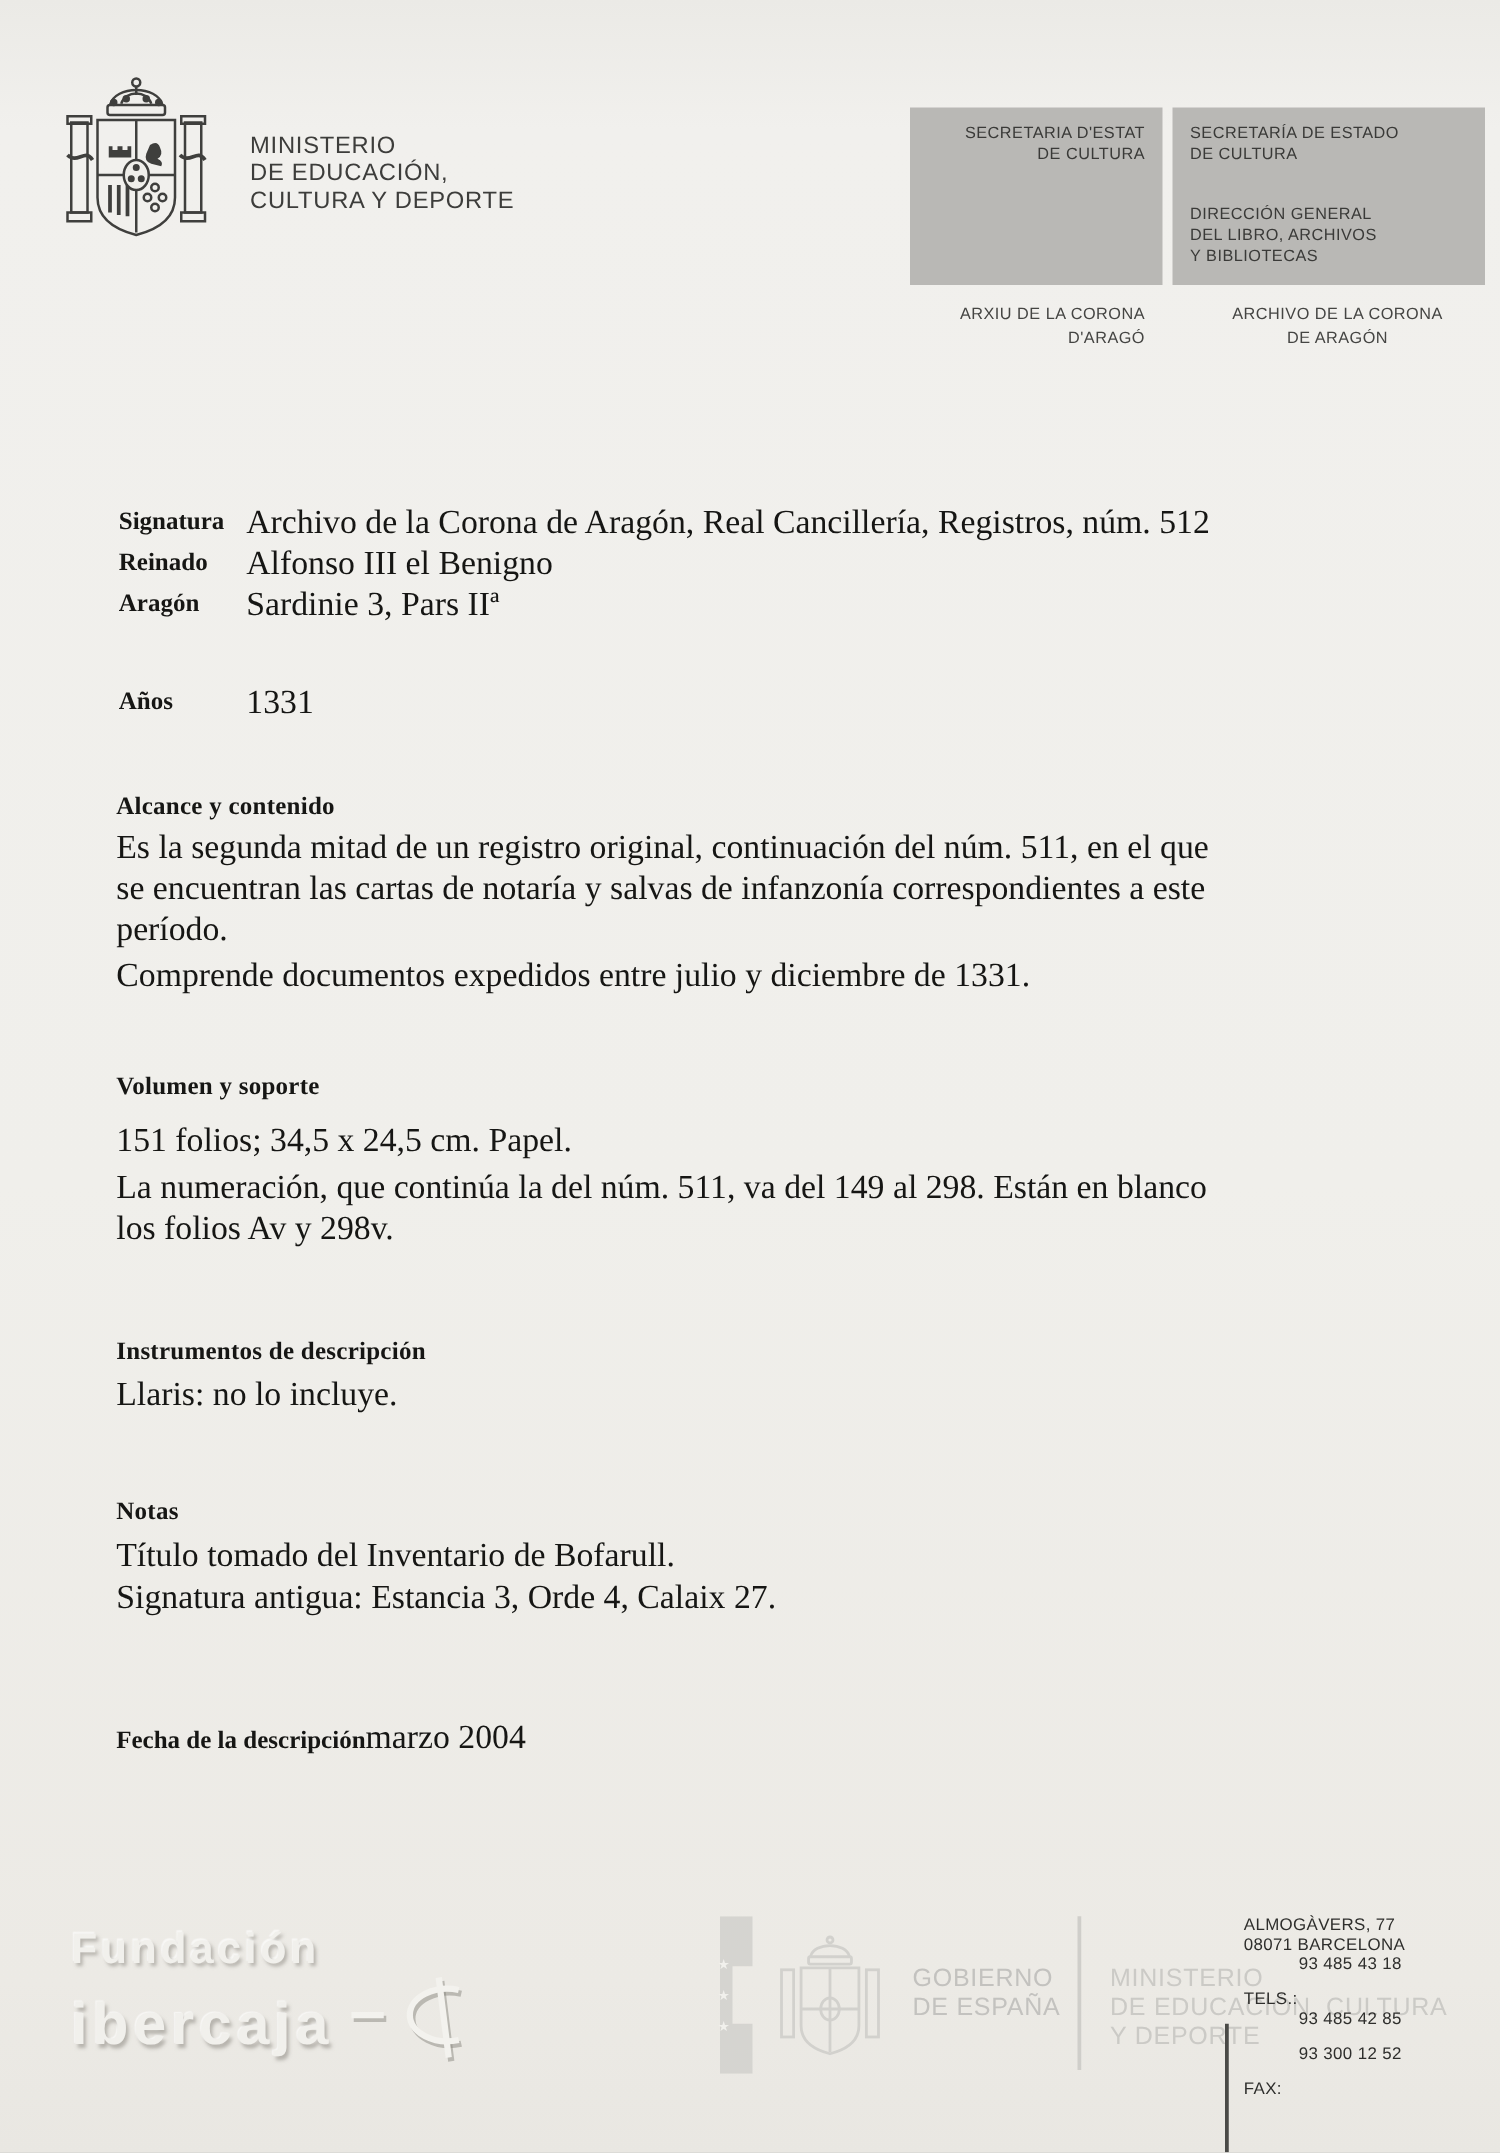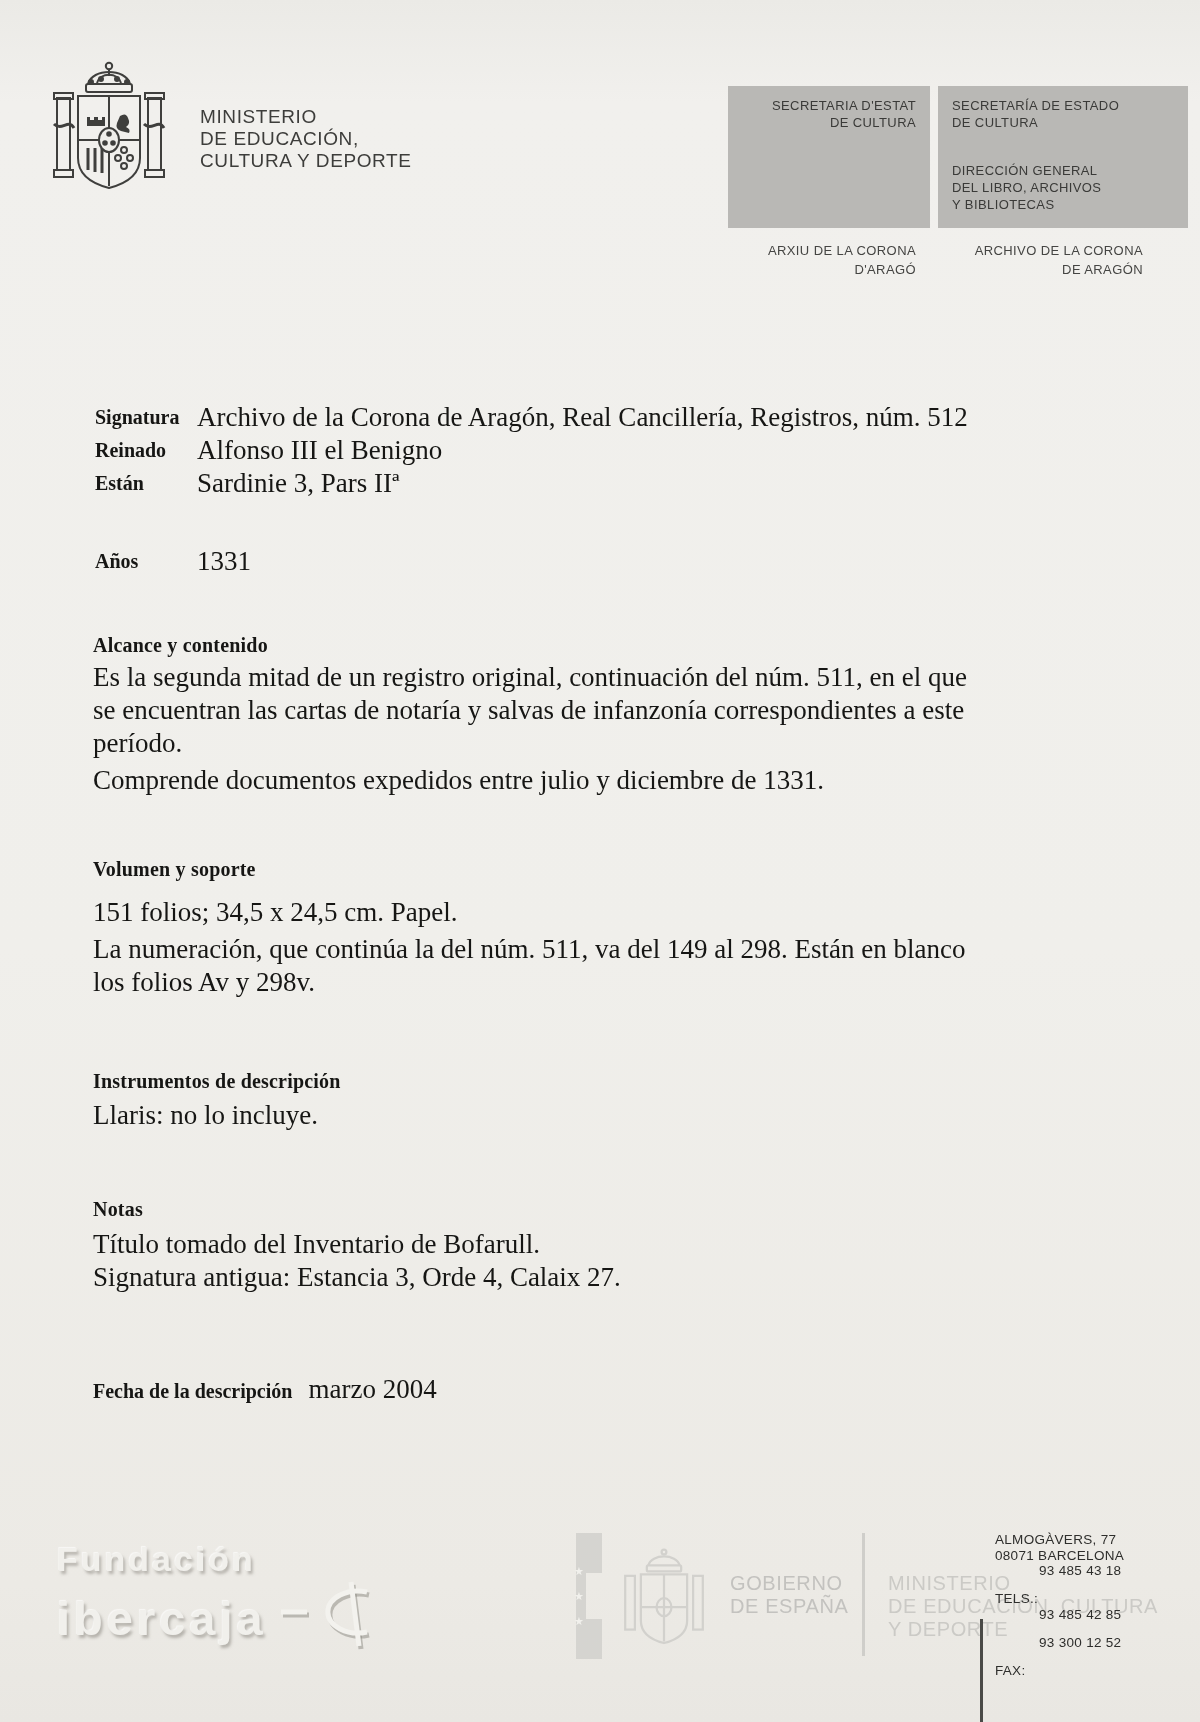--- a/index.html
+++ b/index.html
@@ -20,32 +20,32 @@
     box-sizing:border-box;
   }
   .box-cat{left:728px;width:202px;text-align:right;padding:11px 14px 0 0;}
   .box-esp{left:938px;width:250px;text-align:left;padding:11px 0 0 14px;}
   .pre{white-space:pre-line;}
   .box-gap{margin-top:31px;}
   .under-box{
     position:absolute;top:241px;font-size:13px;line-height:19px;letter-spacing:.4px;color:#454543;
   }
   .arxiu{left:728px;width:188px;text-align:right;}
-  .archivo{left:907px;width:236px;text-align:right;}
+  .archivo{left:952px;width:236px;text-align:center;}
   
   .serif{font-family:"Liberation Serif","DejaVu Serif",serif;color:#161614;}
   .field-block{position:absolute;left:95px;top:401px;}
   .frow{display:flex;align-items:center;height:33px;}
   .flabel{font-weight:bold;font-size:20px;width:102px;flex-shrink:0;}
   .fvalue{font-size:27px;white-space:nowrap;}
   .anos-block{position:absolute;left:95px;top:545px;}
   .sec-h{position:absolute;left:93px;font-weight:bold;font-size:20px;letter-spacing:.2px;}
   .sec-p{position:absolute;left:93px;font-size:27px;line-height:33px;width:1040px;}
   .fecha-block{position:absolute;left:93px;top:1374px;display:flex;align-items:baseline;}
-  .fecha-label{font-weight:bold;font-size:20px;margin-right:16px;}
+  .fecha-label{font-weight:bold;font-size:20px;}
   .fecha-value{font-size:27px;}
   
   .watermark{
     position:absolute;left:57px;top:1540px;font-weight:bold;color:#f1f0ec;
     text-shadow:2px 3px 3px rgba(138,135,128,.55), -1px -1px 1px rgba(255,255,255,.65);
   }
   .wm1{font-size:34px;letter-spacing:3px;line-height:38px;}
   .wm2{font-size:47px;letter-spacing:4px;line-height:50px;display:flex;align-items:center;}
   .wm-symbol{margin-left:14px;}
   .gob-flag{position:absolute;left:568px;top:1533px;}
@@ -144,21 +144,21 @@
   <div class="field-block serif">
     <div class="frow">
       <span class="flabel">Signatura</span>
       <span class="fvalue">Archivo de la Corona de Aragón, Real Cancillería, Registros, núm. 512</span>
     </div>
     <div class="frow">
       <span class="flabel">Reinado</span>
       <span class="fvalue">Alfonso III el Benigno</span>
     </div>
     <div class="frow">
-      <span class="flabel">Están</span>
+      <span class="flabel">Aragón</span>
       <span class="fvalue">Sardinie 3, Pars IIª</span>
     </div>
   </div>
 
   <div class="anos-block serif frow">
     <span class="flabel">Años</span>
     <span class="fvalue">1331</span>
   </div>
 
   <div class="sec-h serif" style="top:634px">Alcance y contenido</div>

